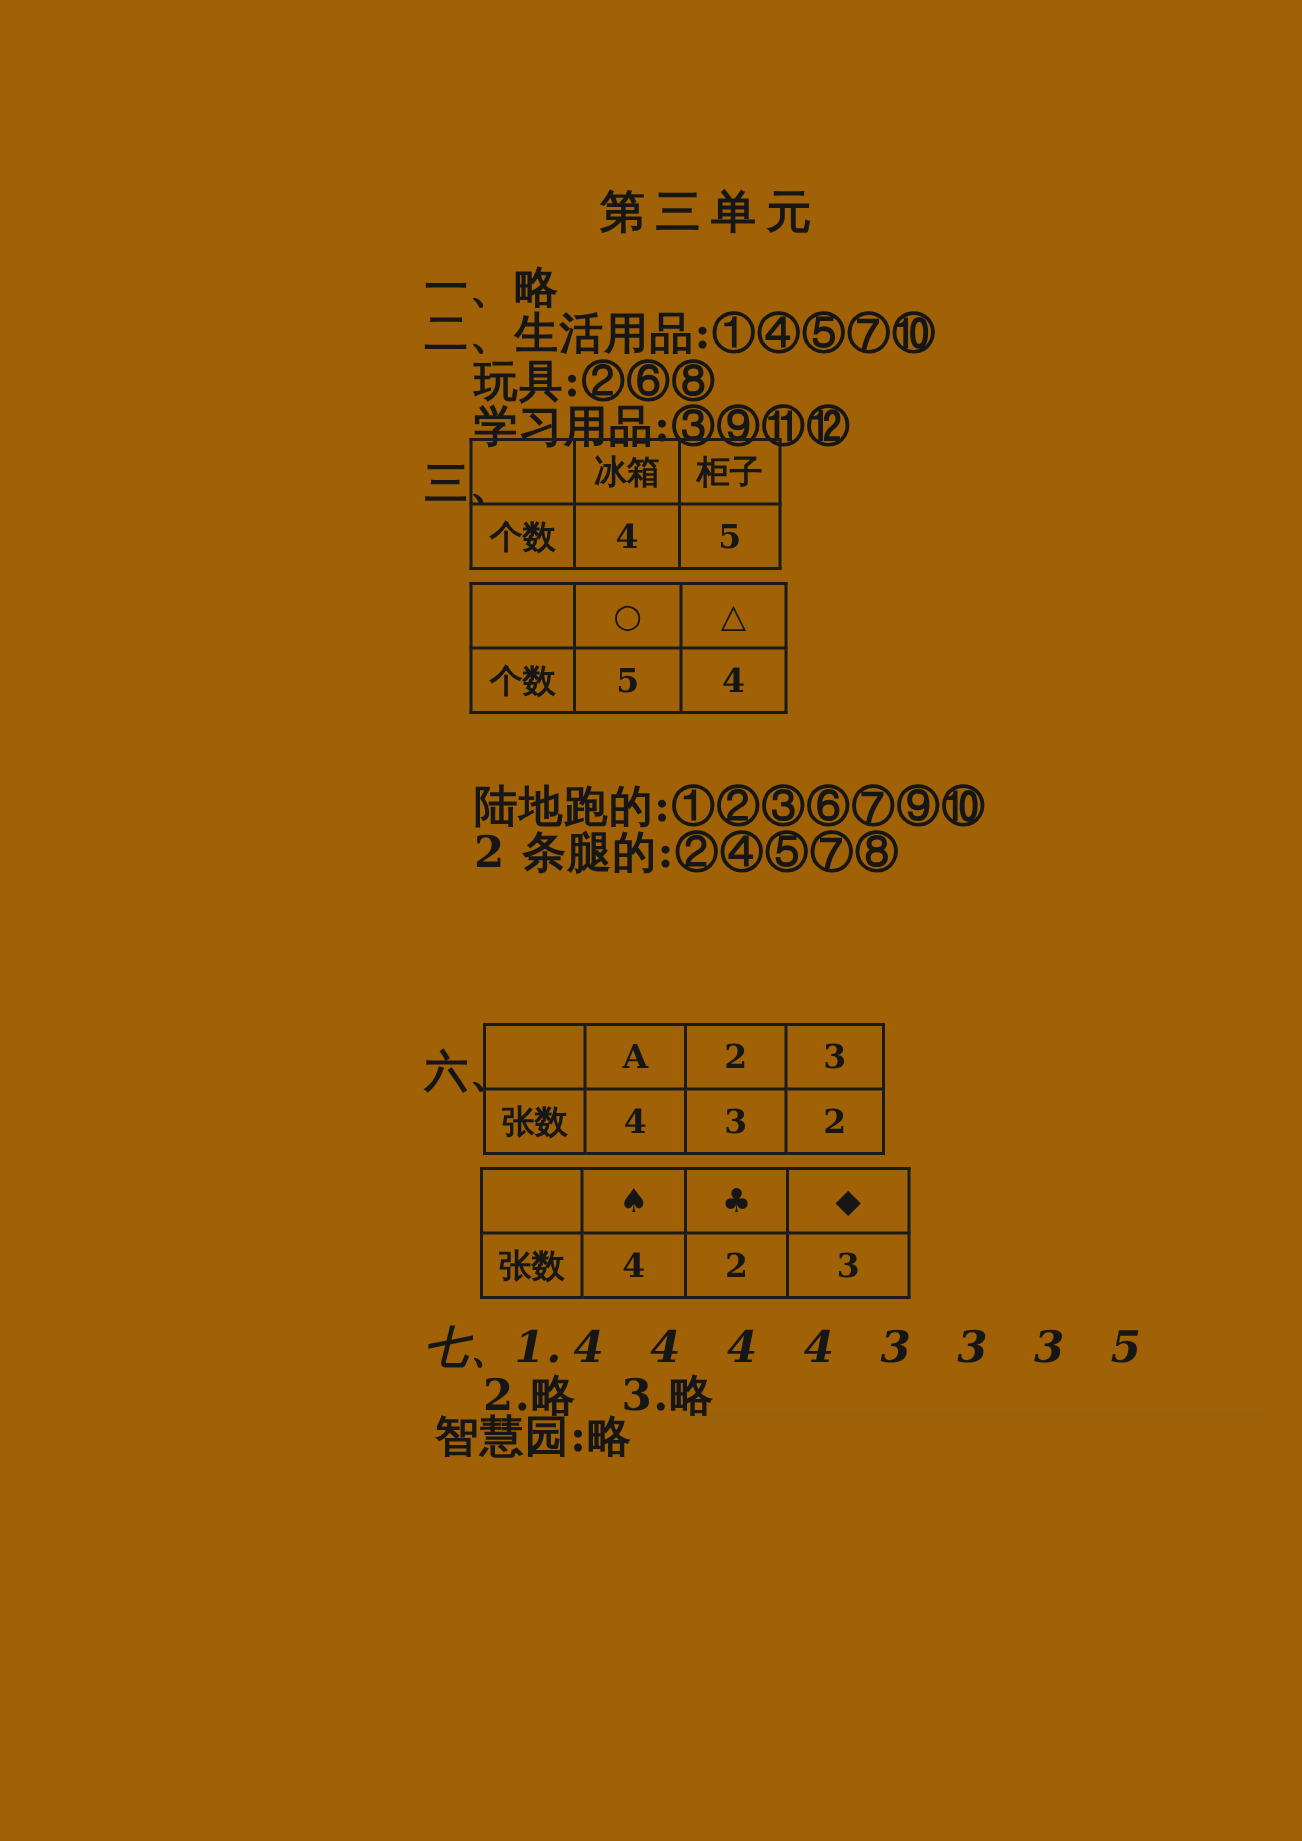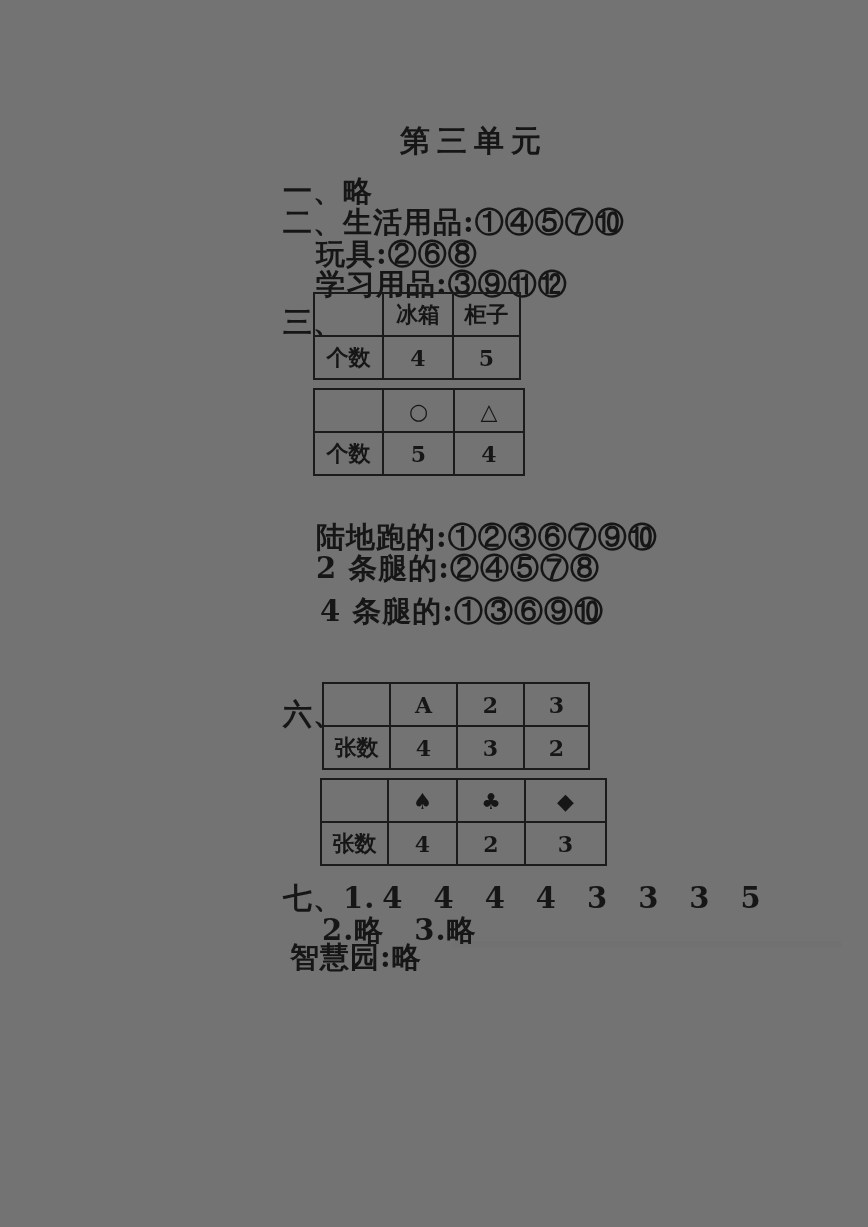--- a/index.html
+++ b/index.html
@@ -1,20 +1,20 @@
 <!DOCTYPE html>
 <html><head>
 <meta charset="utf-8">
 <style>
   html, body { margin: 0; padding: 0; background: #ffffff; }
   #page {
     position: relative;
     width: 868px;
     height: 1227px;
-    background: #737373;
+    background: #a16207;
     font-family: "DejaVu Serif", "Liberation Serif", serif;
     color: #161616;
     overflow: hidden;
   }
   .title {
     position: absolute;
     left: 400px;
     top: 121px;
     font-size: 30px;
     font-weight: 900;
@@ -110,23 +110,20 @@
     </tr>
   </tbody>
     </table>
 
   <div class="line" style="left:316px; top:518px;">
     <span>陆地跑的:①②③⑥⑦⑨⑩</span>
   </div>
   <div class="line" style="left:316px; top:549px;">
     <span>2 条腿的:②④⑤⑦⑧</span>
   </div>
-  <div class="line" style="left:320px; top:592px;">
-    <span>4 条腿的:①③⑥⑨⑩</span>
-  </div>
 
 
   <div class="line" style="left:283px; top:695px;">六、</div>
 
   <table class="tbl" style="left:322px; top:682px; width:258px;">
     <tbody>
         <tr>
       <td style="width:65px;"></td>
       <td style="width:65px;">A</td>
       <td style="width:65px;">2</td>
@@ -151,21 +148,21 @@
     </tr>
     <tr>
       <td>张数</td>
       <td>4</td>
       <td>2</td>
       <td>3</td>
     </tr>
   </tbody>
     </table>
 
-  <div class="line" style="left:283px; top:879px;">
+  <div class="line" style="left:283px; top:879px;font-style:italic;">
     <span>七、</span><span class="num">1.</span><span>4　4　4　4　3　3　3　5</span>
   </div>
   <div class="line" style="left:322px; top:911px;">
     <span>2.略</span><span class="gap">3.略</span>
   </div>
 
   <div class="line" style="left:290px; top:938px;">智慧园:略</div>
 
   <div class="smudge"></div>
 

